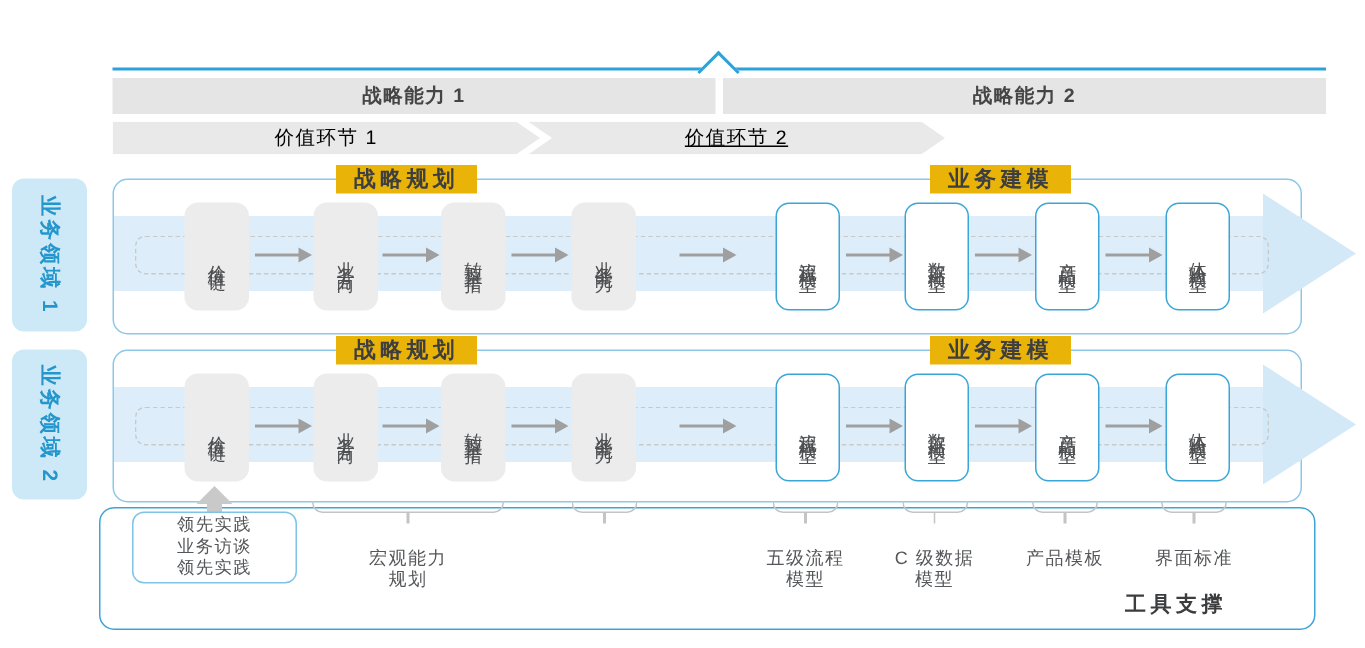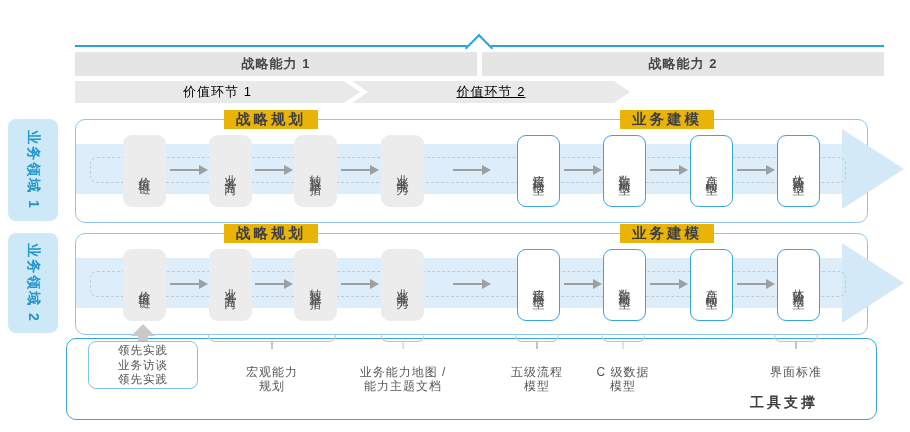--- a/index.html
+++ b/index.html
@@ -203,41 +203,45 @@
     <div class="brace"></div>
     <div class="stem"></div>
     <div class="lbl">
         <div>宏观能力</div>
         <div>规划</div>
       </div>
   </div>
   <div class="deliv g1">
     <div class="brace"></div>
     <div class="stem"></div>
-    <div class="lbl">
-        <div>业务能力地图 /</div>
-        <div>能力主题文档</div>
-      </div>
   </div>
   <div class="deliv g2">
     <div class="brace"></div>
     <div class="stem"></div>
     <div class="lbl">
         <div>五级流程</div>
         <div>模型</div>
       </div>
   </div>
   <div class="deliv g3">
     <div class="brace"></div>
     <div class="stem"></div>
     <div class="lbl">
         <div>C 级数据</div>
         <div>模型</div>
       </div>
   </div>
+  <div class="deliv g4">
+    <div class="brace"></div>
+    <div class="stem"></div>
+    <div class="lbl">
+        <div>产品模板</div>
+        <div></div>
+      </div>
+  </div>
   <div class="deliv g5">
     <div class="brace"></div>
     <div class="stem"></div>
     <div class="lbl">
         <div>界面标准</div>
         <div></div>
       </div>
   </div>
 
 </div>

